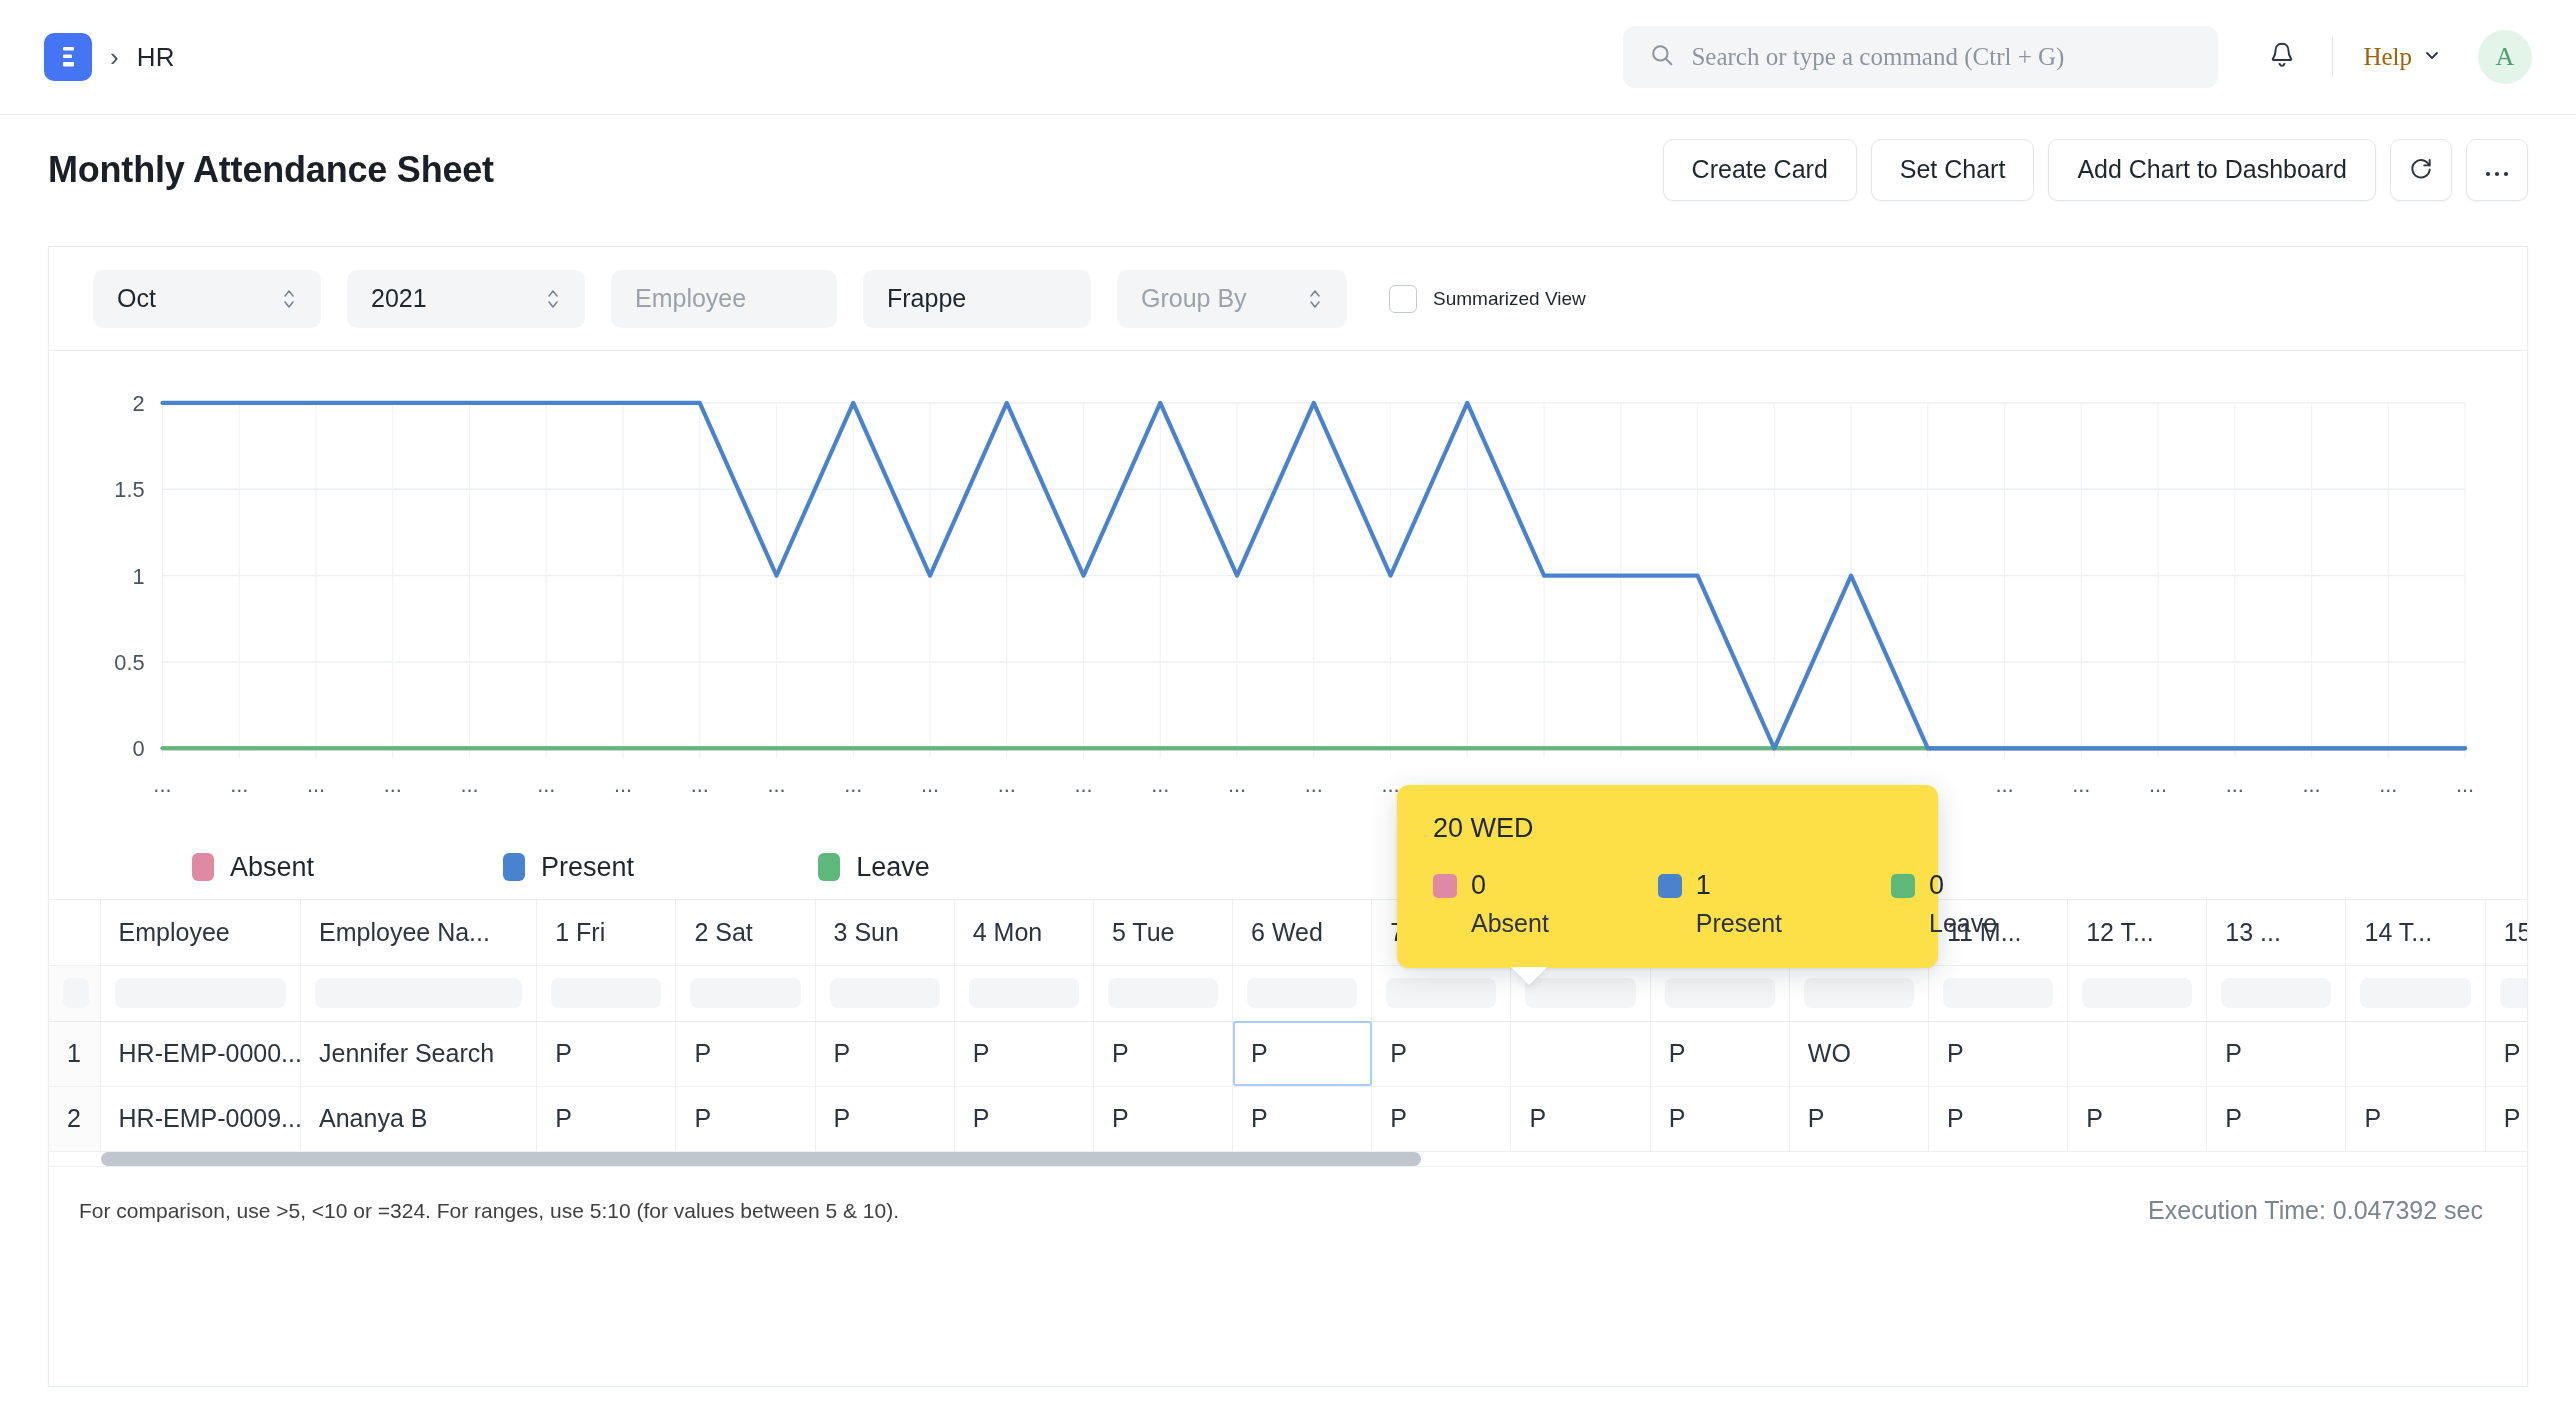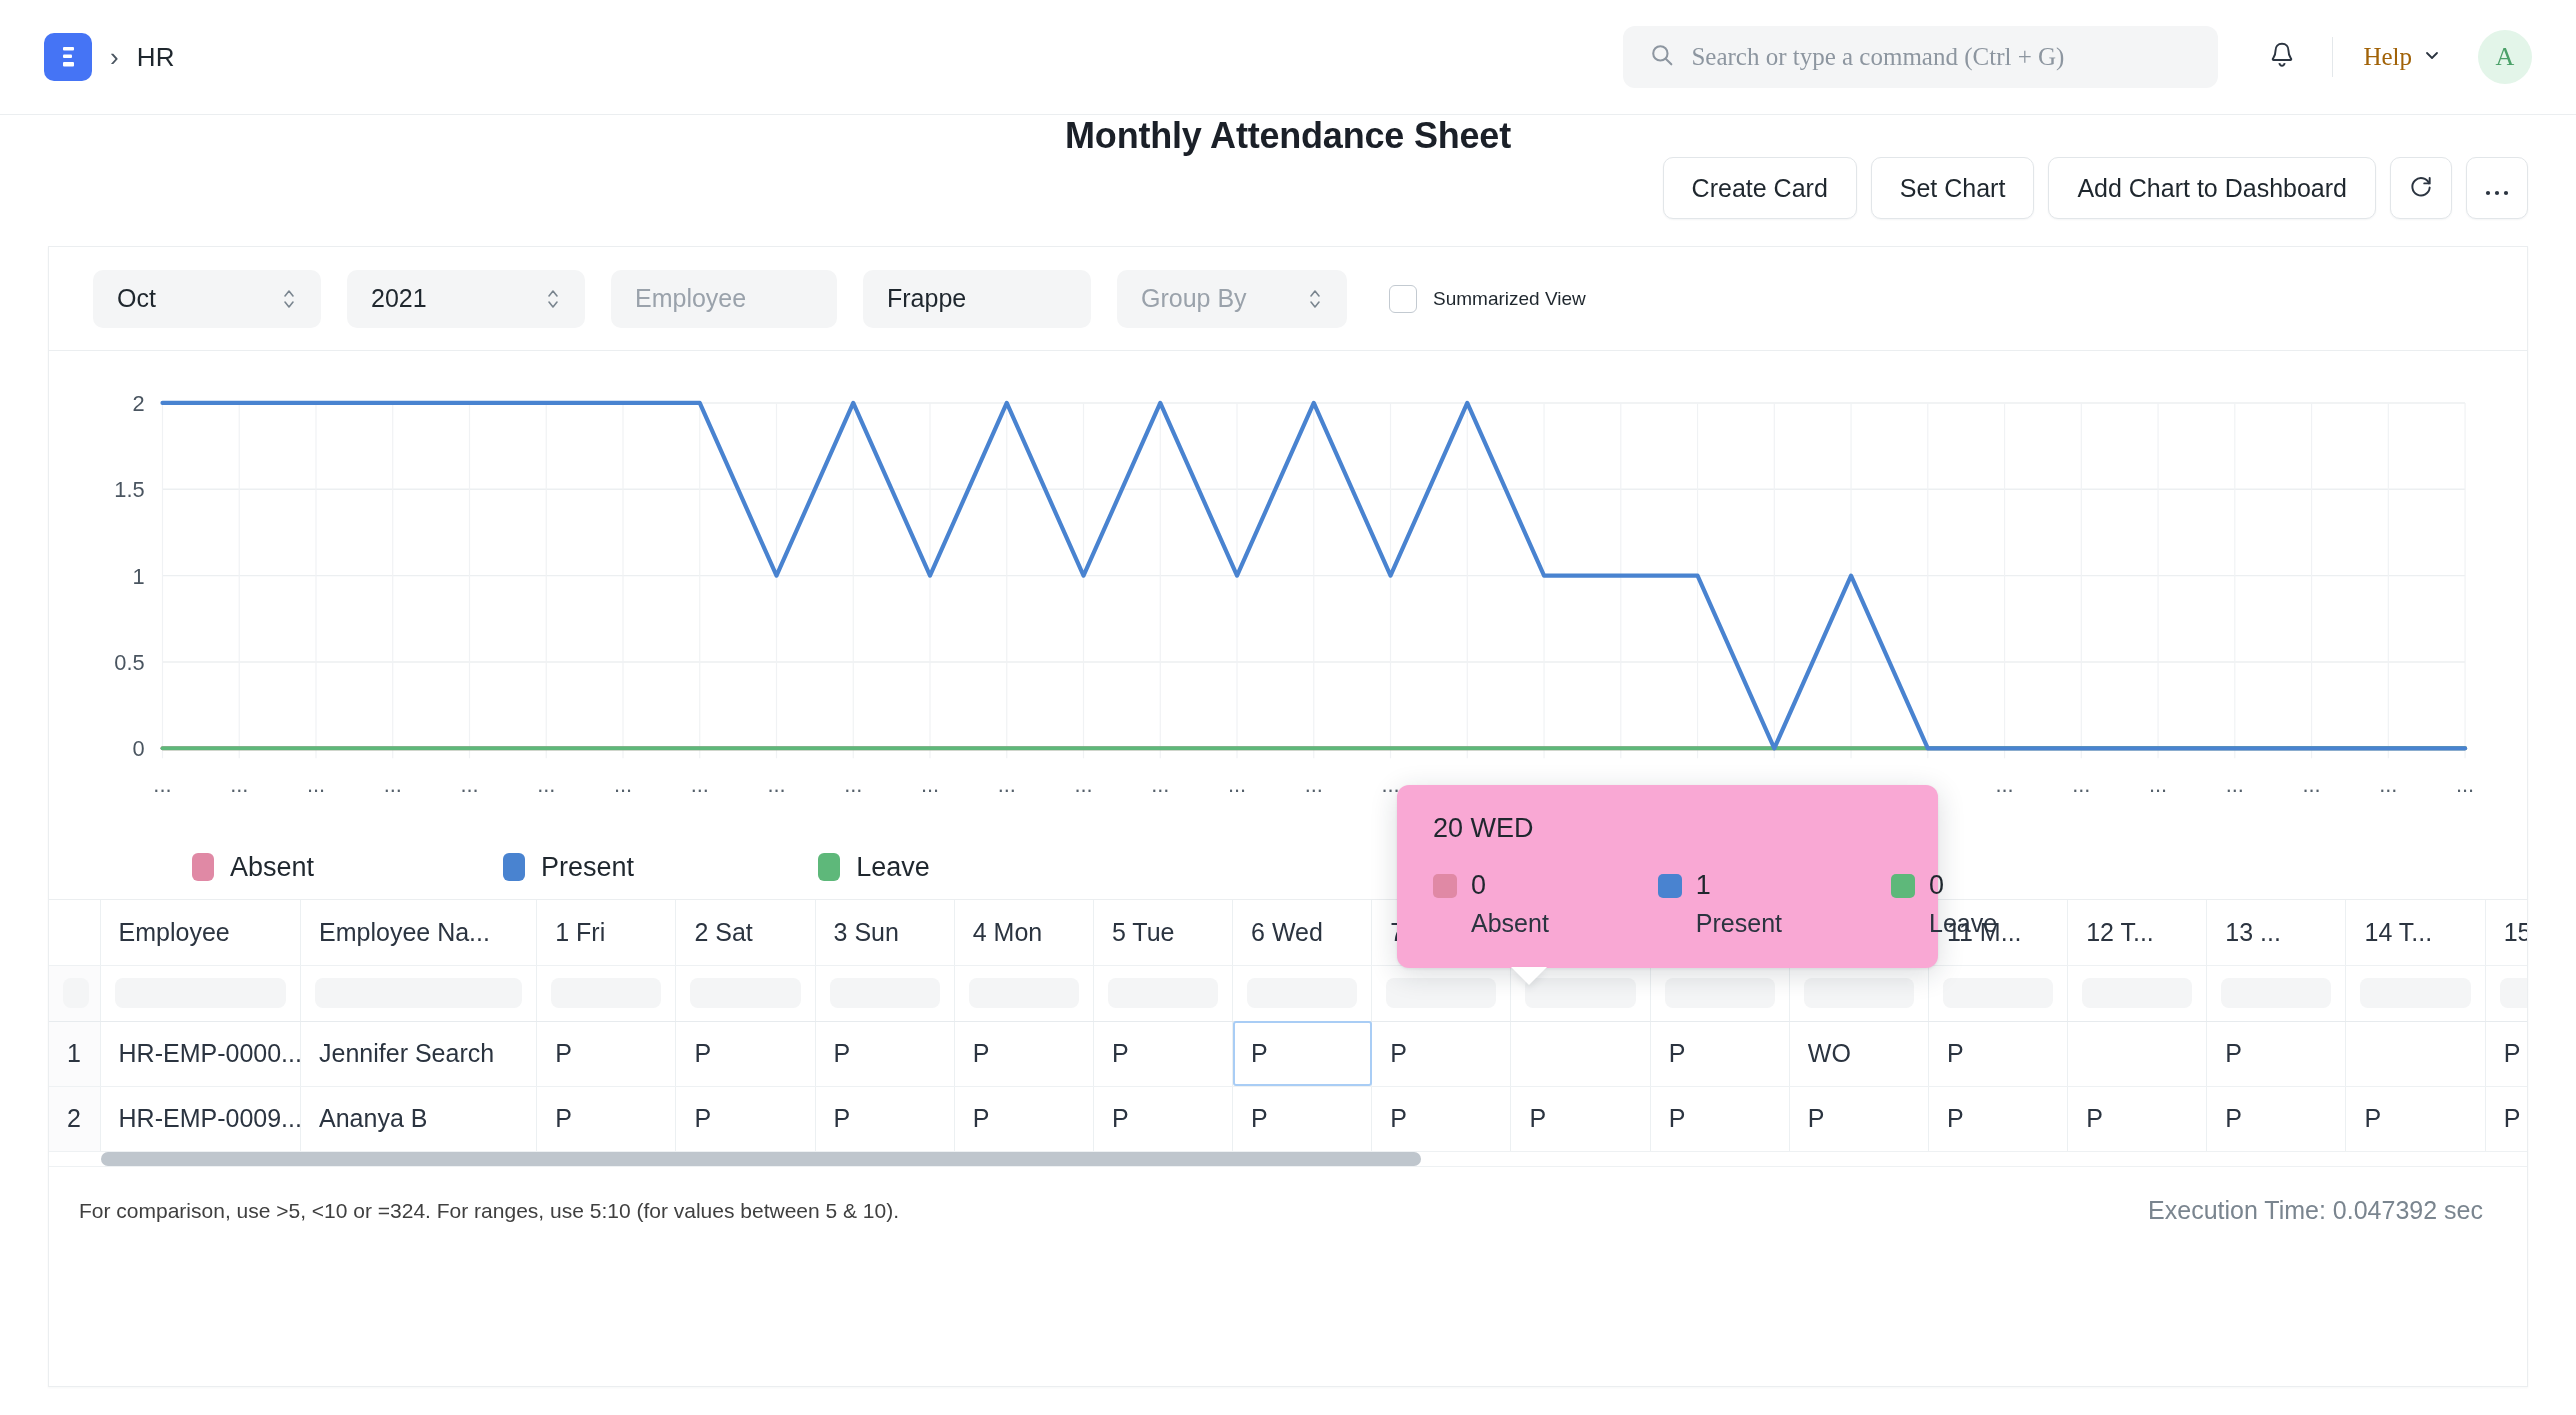--- a/index.html
+++ b/index.html
@@ -72,21 +72,20 @@
     margin-left: 28px;
     cursor: pointer;
   }
 
   
   .page-head {
     height: 109px;
     display: flex; align-items: center;
     padding: 0 48px;
     background: #ffffff;
-    flex-direction: column;
   }
   .page-title { font-size: 36px; font-weight: bold; color: #1b2028; letter-spacing: -0.2px; }
   .page-actions { margin-left: auto; display: flex; align-items: center; gap: 14px; }
   .btn {
     height: 62px;
     padding: 0 28px;
     background: #ffffff;
     border: 1px solid #e2e6e9;
     border-radius: 10px;
     font-size: 25px;
@@ -161,21 +160,21 @@
   .legend-swatch { width: 22px; height: 28px; border-radius: 6px; }
   .legend-item.g1 { margin-left: 99px; }
   .legend-item.g2 { margin-left: 189px; }
   .legend-item.g3 { margin-left: 184px; }
 
   
   .tooltip {
     position: absolute;
     left: 1348px; top: 434px;
     width: 541px;
-    background: #f9a8d4;
+    background: #fde047;
     border-radius: 12px;
     box-shadow: 0 6px 28px rgba(25,39,52,.16), 0 1px 3px rgba(25,39,52,.08);
     padding: 28px 36px 30px 36px;
     z-index: 20;
   }
   .tooltip-title { font-size: 27px; color: #1f272e; margin-bottom: 26px; }
   .tooltip-row { display: flex; }
   .tt-item { display: flex; flex-direction: column; }
   .tt-top { display: flex; align-items: center; gap: 14px; }
   .tt-sw { width: 24px; height: 24px; border-radius: 5px; }

